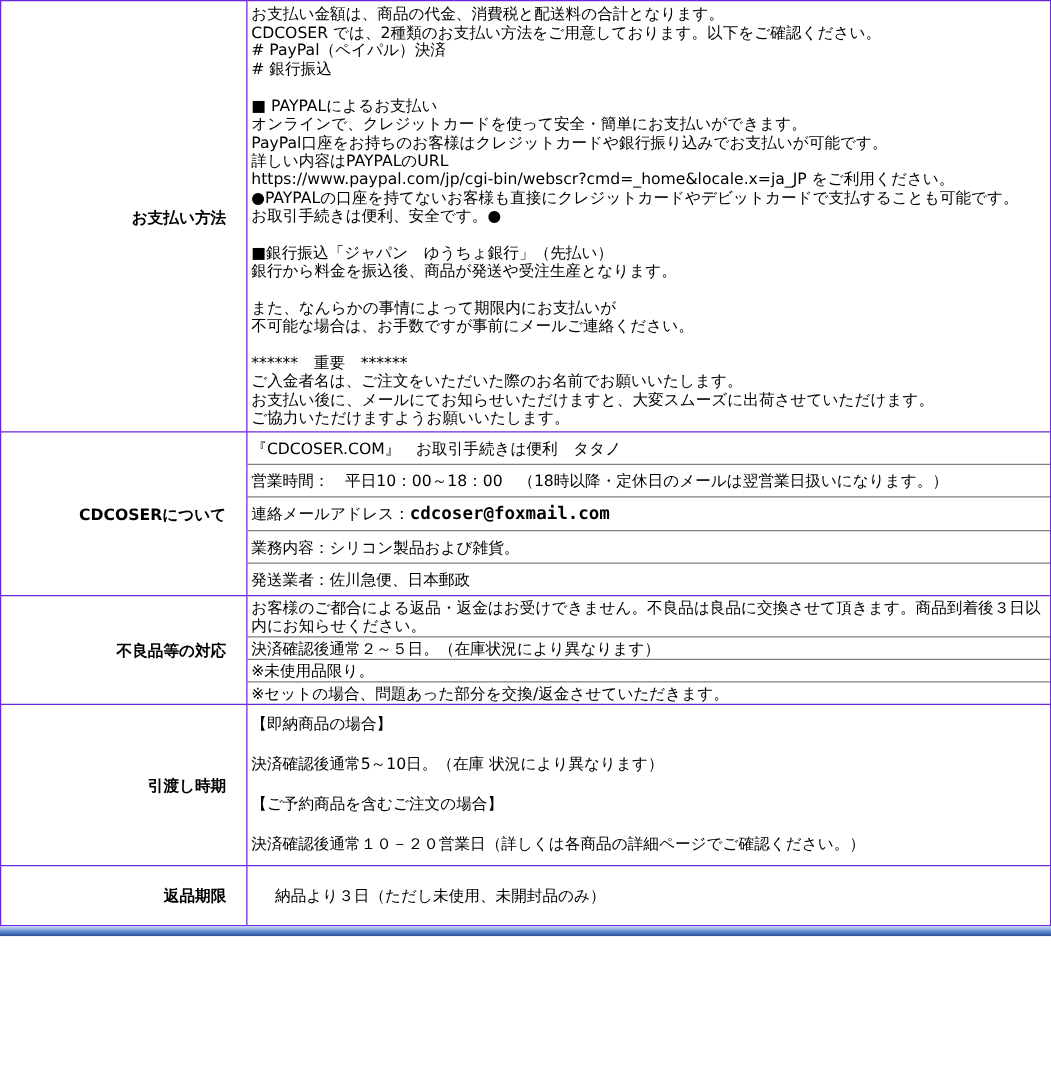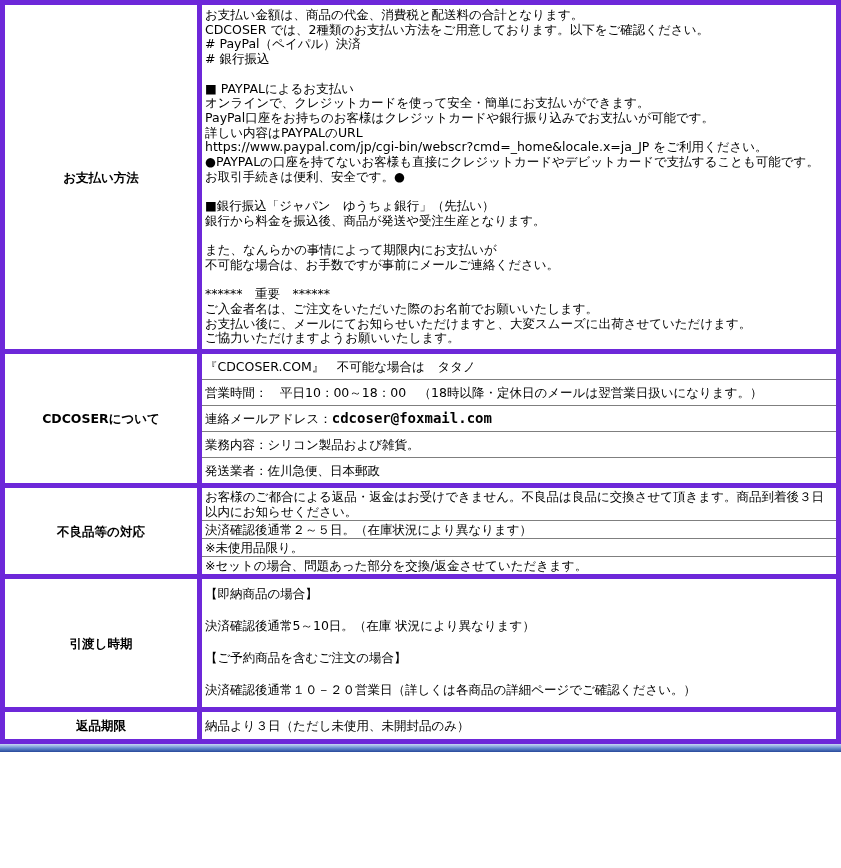--- a/index.html
+++ b/index.html
@@ -8,37 +8,37 @@
     font-family: "DejaVu Sans", "Liberation Sans", sans-serif;
     color: #000;
     -webkit-font-smoothing: none;
   }
   .info-table {
     width: 841px;
     border-collapse: collapse;
     table-layout: fixed;
   }
   .info-table th, .info-table td {
-    border: 5px solid #6d28d9;
+    border: 1px solid #6d28d9;
     vertical-align: middle;
     font-size: 12.5px;
   }
   .info-table th {
     font-weight: bold;
-    text-align: center;
-    padding: 6px;
+    text-align: right;
+    padding: 16px;
     line-height: 15px;
     background: #fff;
   }
   .info-table td { padding: 0; }
   .pre { white-space: pre-wrap; word-break: break-all; }
   .pay-content   { line-height: 14.7px; padding: 3px 2px 3px 3px; }
   .delivery-content { line-height: 16px; padding: 7px 3px 9px 3px; }
   .single  { padding: 4px 3px; line-height: 15px; word-break: break-all; }
-  .single.tight  { padding: 2px 3px; }
+  .single.tight  { padding: 2px 3px; margin-left: 19px; }
   .single.tightest { padding: 1px 3px; }
   .subrow {
     border-bottom: 1px solid #7f7f7f;
     padding: 5px 3px;
     line-height: 15px;
     word-break: break-all;
   }
   .subrow.compact { padding: 1px 3px; }
   .subrow:last-child { border-bottom: none; }
   .email-addr { font-weight: bold; font-family: "DejaVu Sans Mono", monospace; font-size: 14px; }
@@ -79,21 +79,21 @@
 ******　重要　******
 ご入金者名は、ご注文をいただいた際のお名前でお願いいたします。
 お支払い後に、メールにてお知らせいただけますと、大変スムーズに出荷させていただけます。
 ご協力いただけますようお願いいたします。</div>
       </td>
     </tr>
 
     <tr>
       <th>CDCOSERについて</th>
       <td>
-        <div class="subrow">『CDCOSER.COM』　不可能な場合は　タタノ</div>
+        <div class="subrow">『CDCOSER.COM』　お取引手続きは便利　タタノ</div>
         <div class="subrow">営業時間：　平日10：00～18：00　（18時以降・定休日のメールは翌営業日扱いになります。）</div>
         <div class="subrow"><span>連絡メールアドレス：</span><span class="email-addr">cdcoser@foxmail.com</span></div>
         <div class="subrow">業務内容：シリコン製品および雑貨。</div>
         <div class="subrow">発送業者：佐川急便、日本郵政</div>
       </td>
     </tr>
 
 
 
     <tr>

